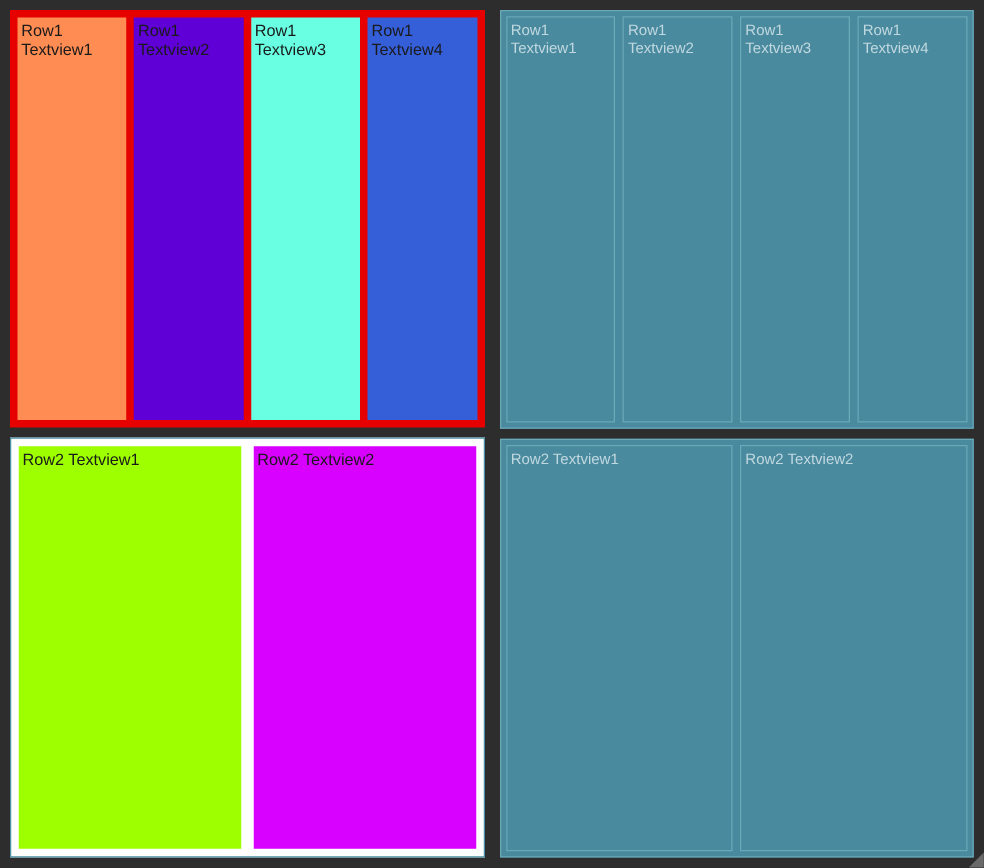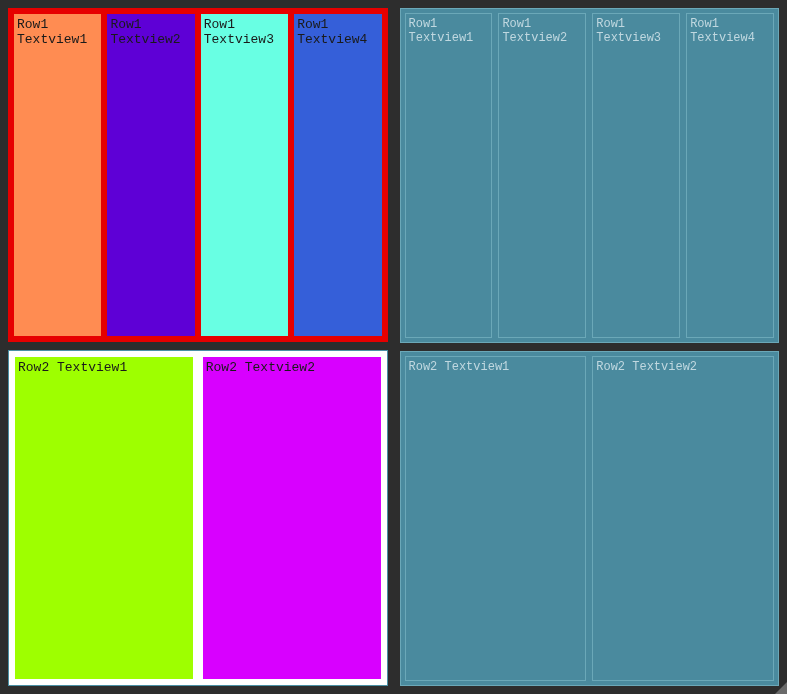--- a/index.html
+++ b/index.html
@@ -12,21 +12,20 @@
       font-family: Arial, sans-serif;
       font-size: 13px;
       padding: 8px;
       width: 787px;
       height: 694px;
     }
     .container {
       display: flex;
       gap: 12px;
       height: 100%;
-      font-family: Liberation Mono, monospace;
     }
     .panel {
       flex: 1;
       display: flex;
       flex-direction: column;
       gap: 8px;
     }
     .row {
       flex: 1;
       display: flex;

